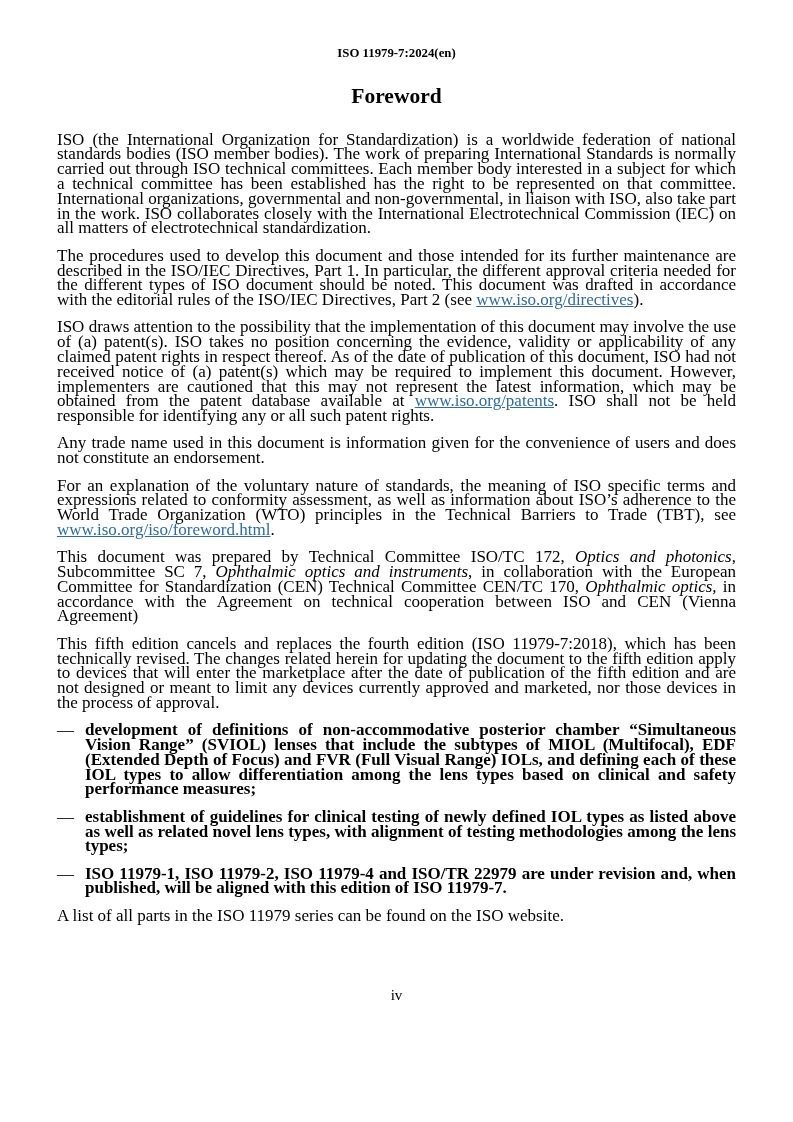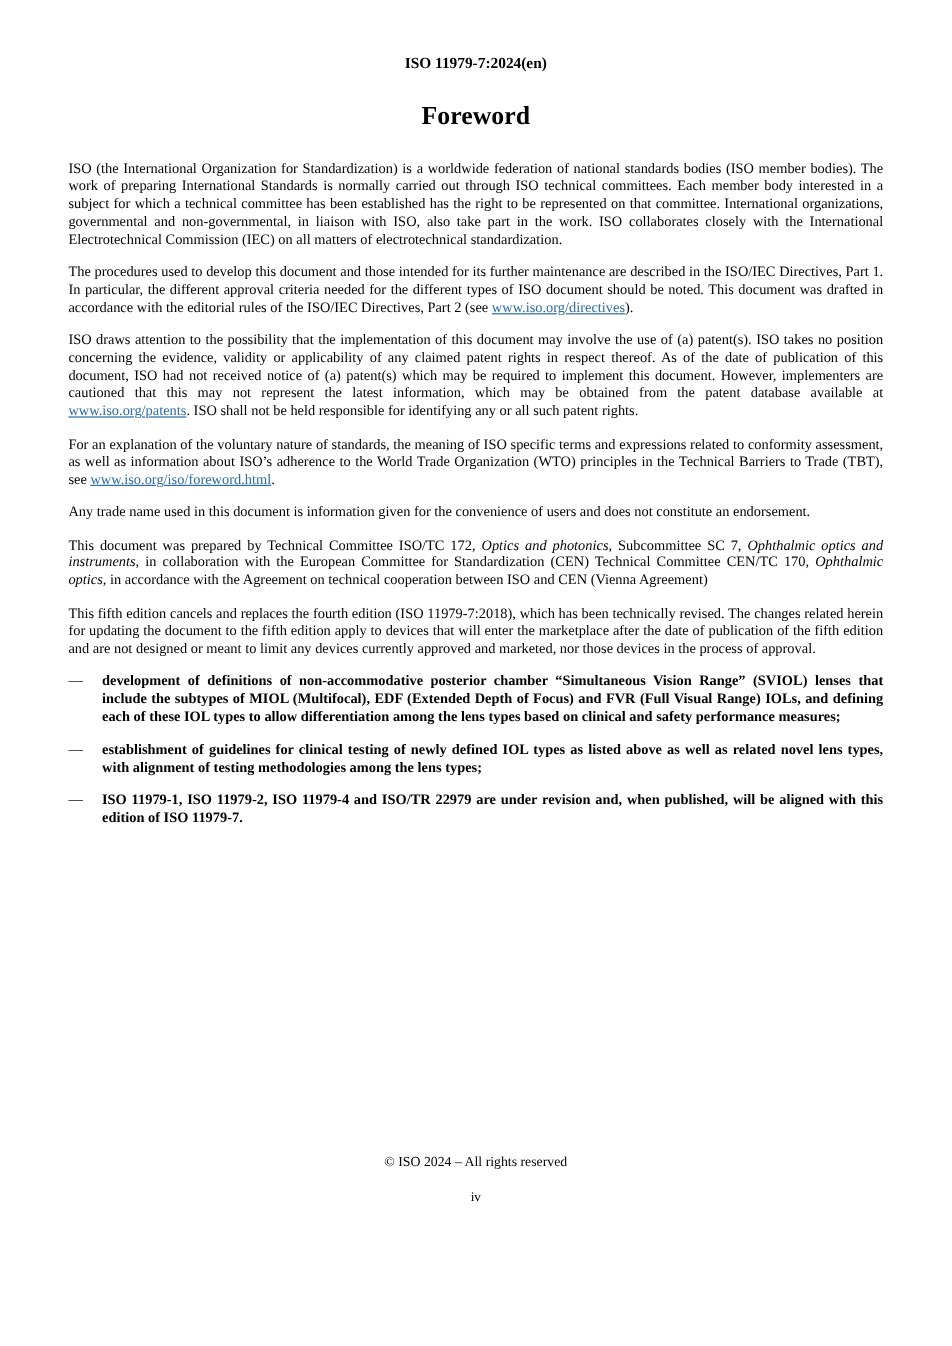--- a/index.html
+++ b/index.html
@@ -25,21 +25,21 @@
     line-height: 15px;
   }
   .doc-title {
     font-size: 21.5px;
     font-weight: bold;
     margin: 24px 0 24px 0;
     line-height: 1.1;
     text-align: center;
   }
   .doc-body {
-    font-size: 12px;
+    font-size: 17px;
     line-height: 14.8px;
   }
   .para {
     margin: 0 0 12.5px 0;
     text-align: justify;
   }
   .list-item {
     display: flex;
     margin: 0 0 12.5px 0;
   }
@@ -64,52 +64,52 @@
     left: 0;
     right: 0;
     bottom: 20px;
     text-align: center;
   }
   .copyright {
     font-size: 11.5px;
     margin-bottom: 17px;
   }
   .page-number {
-    font-size: 11px;
+    font-size: 15px;
   }
 </style>
 </head>
 <body>
 
 <div class="page">
 
   <div class="doc-header">ISO 11979-7:2024(en)</div>
 
   <h1 class="doc-title">Foreword</h1>
 
   <div class="doc-body">
       <p class="para">ISO (the International Organization for Standardization) is a worldwide federation of national standards bodies (ISO member bodies). The work of preparing International Standards is normally carried out through ISO technical committees. Each member body interested in a subject for which a technical committee has been established has the right to be represented on that committee. International organizations, governmental and non-governmental, in liaison with ISO, also take part in the work. ISO collaborates closely with the International Electrotechnical Commission (IEC) on all matters of electrotechnical standardization.</p>
       <p class="para">The procedures used to develop this document and those intended for its further maintenance are described in the ISO/IEC Directives, Part 1. In particular, the different approval criteria needed for the different types of ISO document should be noted. This document was drafted in accordance with the editorial rules of the ISO/IEC Directives, Part 2 (see <a class="doc-link" href="#">www.iso.org/directives</a>).</p>
       <p class="para">ISO draws attention to the possibility that the implementation of this document may involve the use of (a) patent(s). ISO takes no position concerning the evidence, validity or applicability of any claimed patent rights in respect thereof. As of the date of publication of this document, ISO had not received notice of (a) patent(s) which may be required to implement this document. However, implementers are cautioned that this may not represent the latest information, which may be obtained from the patent database available at <a class="doc-link" href="#">www.iso.org/patents</a>. ISO shall not be held responsible for identifying any or all such patent rights.</p>
+      <p class="para">Any trade name used in this document is information given for the convenience of users and does not constitute an endorsement.</p>
       <p class="para">For an explanation of the voluntary nature of standards, the meaning of ISO specific terms and expressions related to conformity assessment, as well as information about ISO’s adherence to the World Trade Organization (WTO) principles in the Technical Barriers to Trade (TBT), see <a class="doc-link" href="#">www.iso.org/iso/foreword.html</a>.</p>
-      <p class="para">Any trade name used in this document is information given for the convenience of users and does not constitute an endorsement.</p>
       <p class="para">This document was prepared by Technical Committee ISO/TC 172, <em>Optics and photonics</em>, Subcommittee SC 7, <em>Ophthalmic optics and instruments</em>, in collaboration with the European Committee for Standardization (CEN) Technical Committee CEN/TC 170, <em>Ophthalmic optics,</em> in accordance with the Agreement on technical cooperation between ISO and CEN (Vienna Agreement)</p>
       <p class="para">This fifth edition cancels and replaces the fourth edition (ISO 11979-7:2018), which has been technically revised. The changes related herein for updating the document to the fifth edition apply to devices that will enter the marketplace after the date of publication of the fifth edition and are not designed or meant to limit any devices currently approved and marketed, nor those devices in the process of approval.</p>
       <div class="list-item">
         <span class="marker">—</span>
         <span class="li-body">development of definitions of non-accommodative posterior chamber “Simultaneous Vision Range” (SVIOL) lenses that include the subtypes of MIOL (Multifocal), EDF (Extended Depth of Focus) and FVR (Full Visual Range) IOLs, and defining each of these IOL types to allow differentiation among the lens types based on clinical and safety performance measures;</span>
       </div>
       <div class="list-item">
         <span class="marker">—</span>
         <span class="li-body">establishment of guidelines for clinical testing of newly defined IOL types as listed above as well as related novel lens types, with alignment of testing methodologies among the lens types;</span>
       </div>
       <div class="list-item">
         <span class="marker">—</span>
         <span class="li-body">ISO 11979-1, ISO 11979-2, ISO 11979-4 and ISO/TR 22979 are under revision and, when published, will be aligned with this edition of ISO 11979-7.</span>
       </div>
+      <p class="para">A list of all parts in the ISO 11979 series can be found on the ISO website.</p>
     </div>
 
   <div class="doc-footer">
-    <div class="copyright">© ISO 2024 – All rights reserved</div>
     <div class="page-number">iv</div>
   </div>
 
 </div>
 
 </body></html>

